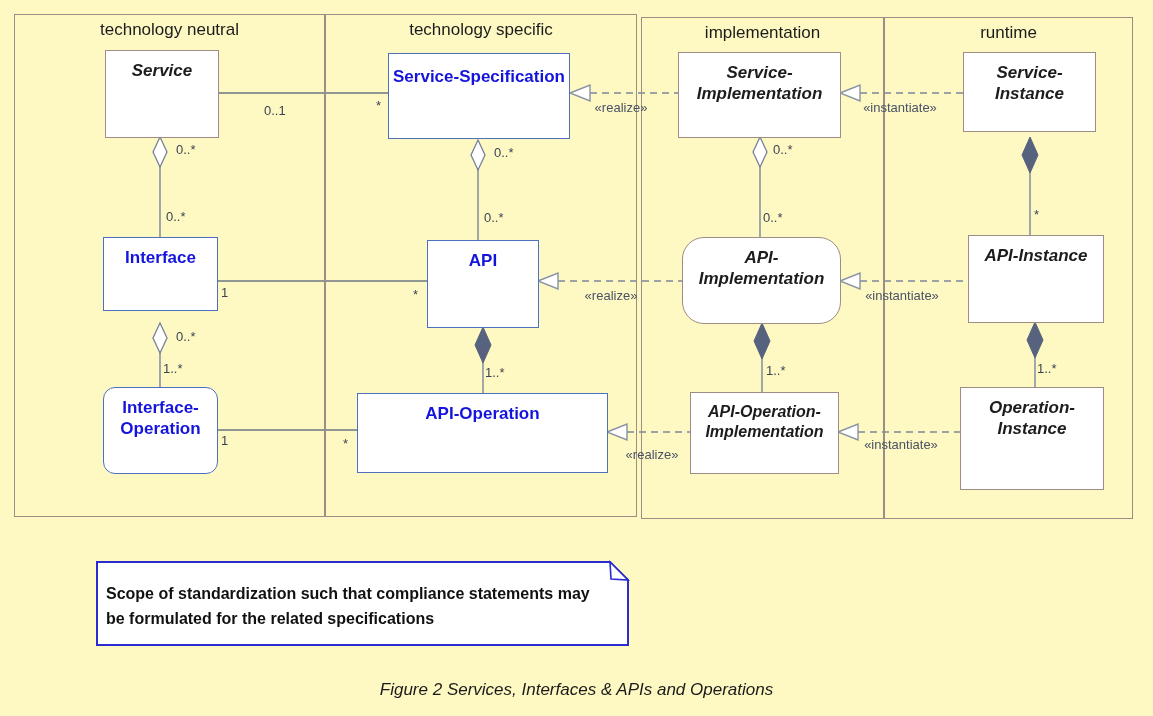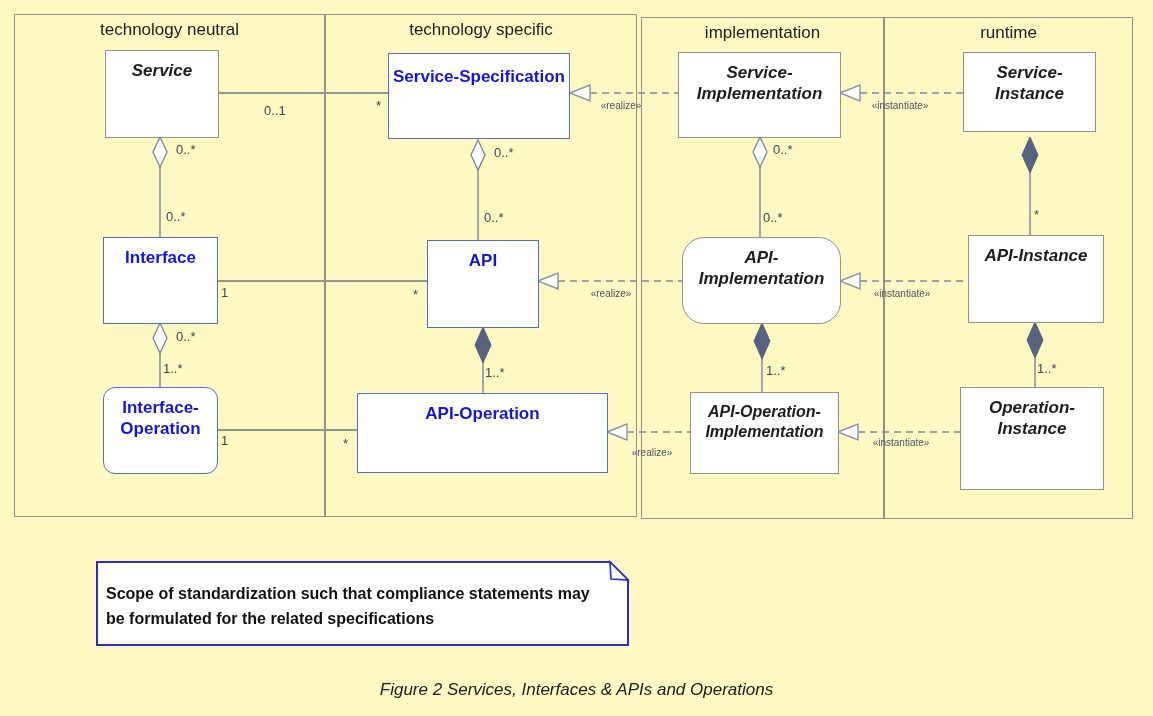--- a/index.html
+++ b/index.html
@@ -18,21 +18,21 @@
   .uml-box{
     position:absolute;background:#fff;box-sizing:border-box;text-align:center;
     font-weight:bold;font-size:17px;line-height:21px;padding:9px 2px 0 2px;
   }
   .uml-box.neutral{border:1.4px solid #9e8c85;color:#1c1c1c;font-style:italic;}
   .uml-box.blue{border:1.4px solid #4f70bd;color:#1414dc;font-style:normal;}
   .mult{
     position:absolute;font-size:13px;color:#3c4354;white-space:nowrap;
   }
   .stereo{
-    position:absolute;font-size:10px;color:#4a5266;white-space:nowrap;
+    position:absolute;font-size:13px;color:#4a5266;white-space:nowrap;
     transform:translateX(-50%);
   }
   .note-text{
     position:absolute;left:106px;top:581px;width:505px;
     font-weight:bold;font-size:16px;line-height:25px;color:#111111;
   }
   .caption{
     position:absolute;left:0;top:680px;width:100%;text-align:center;
     font-style:italic;font-size:17px;color:#1a1a1a;
   }
@@ -123,21 +123,21 @@
   </div>
   <div class="lane" style="left:884px;top:17px;width:249px;height:502px;">
     <span class="lane-label">runtime</span>
   </div>
 
   <div class="uml-box neutral" style="left:105px;top:50px;width:114px;height:88px;">Service</div>
   <div class="uml-box blue" style="left:388px;top:53px;width:182px;height:86px;padding-top:12px;">Service-Specification</div>
   <div class="uml-box neutral" style="left:678px;top:52px;width:163px;height:86px;">Service-Implementation</div>
   <div class="uml-box neutral" style="left:963px;top:52px;width:133px;height:80px;">Service-Instance</div>
 
-  <div class="uml-box blue" style="left:103px;top:237px;width:115px;height:87px;">Interface</div>
+  <div class="uml-box blue" style="left:103px;top:237px;width:115px;height:74px;">Interface</div>
   <div class="uml-box blue" style="left:427px;top:240px;width:112px;height:88px;">API</div>
   <div class="uml-box neutral" style="left:682px;top:237px;width:159px;height:87px;border-radius:22px;">API-Implementation</div>
   <div class="uml-box neutral" style="left:968px;top:235px;width:136px;height:88px;">API-Instance</div>
 
   <div class="uml-box blue" style="left:103px;top:387px;width:115px;height:87px;border-radius:12px;">Interface-Operation</div>
   <div class="uml-box blue" style="left:357px;top:393px;width:251px;height:80px;">API-Operation</div>
   <div class="uml-box neutral" style="left:690px;top:392px;width:149px;height:82px;font-size:16px;line-height:20px;">API-Operation-Implementation</div>
   <div class="uml-box neutral" style="left:960px;top:387px;width:144px;height:103px;">Operation-Instance</div>
 
   <span class="mult" style="left:224px;top:103px;margin-left:40px;">0..1</span>

